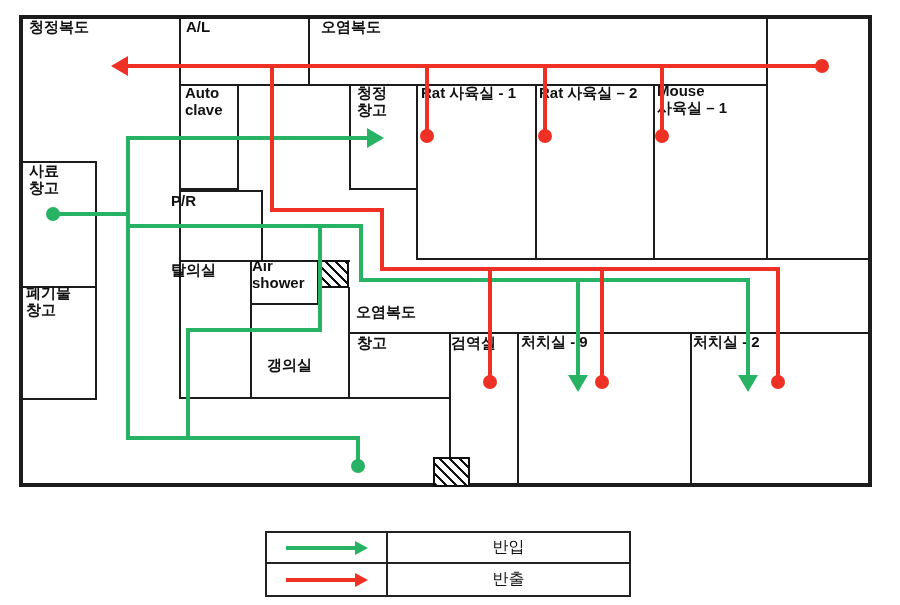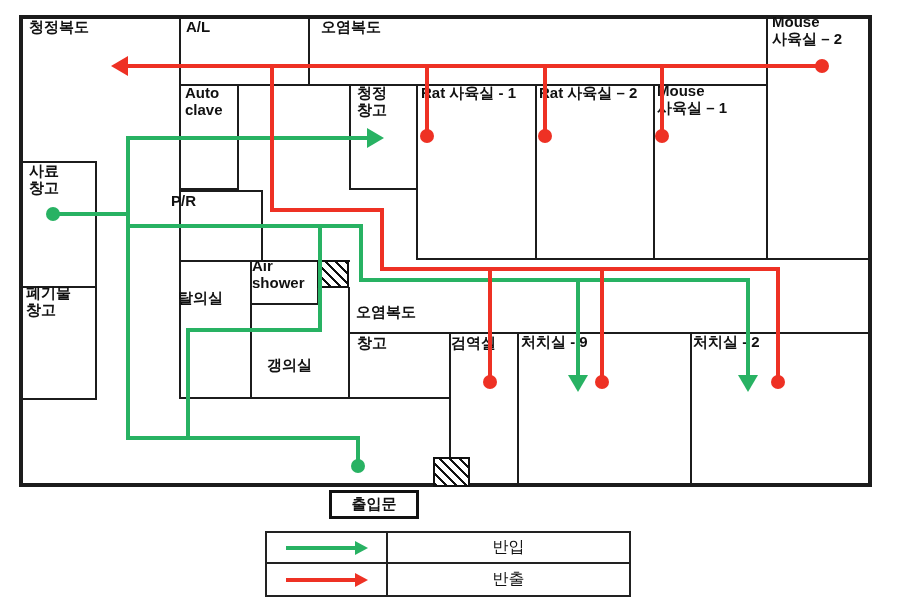--- a/index.html
+++ b/index.html
@@ -67,34 +67,32 @@
       <div class="wall" style="left: 179px; top: 260px; width: 171px; height: 2px;"></div>
       <div class="wall" style="left: 250px; top: 303px; width: 69px; height: 2px;"></div>
       <div class="wall" style="left: 179px; top: 397px; width: 272px; height: 2px;"></div>
       <div class="wall" style="left: 416px; top: 258px; width: 455px; height: 2px;"></div>
       <div class="wall" style="left: 348px; top: 332px; width: 523px; height: 2px;"></div>
       <div class="hatch" style="left: 317px; top: 260px; width: 32px; height: 28px;"></div>
       <div class="hatch" style="left: 433px; top: 457px; width: 37px; height: 30px;"></div>
       <div class="room-label" style="left: 29px; top: 18px;">청정복도</div>
       <div class="room-label" style="left: 186px; top: 18px;">A/L</div>
       <div class="room-label" style="left: 321px; top: 18px;">오염복도</div>
-      <div class="room-label" style="left: 772px; top: 13px;">Mouse
-사육실 – 2</div>
       <div class="room-label" style="left: 185px; top: 84px;">Auto
 clave</div>
       <div class="room-label" style="left: 357px; top: 84px;">청정
 창고</div>
       <div class="room-label" style="left: 421px; top: 84px;">Rat 사육실 - 1</div>
       <div class="room-label" style="left: 539px; top: 84px;">Rat 사육실 – 2</div>
       <div class="room-label" style="left: 657px; top: 82px;">Mouse
 사육실 – 1</div>
       <div class="room-label" style="left: 29px; top: 162px;">사료
 창고</div>
       <div class="room-label" style="left: 171px; top: 192px;">P/R</div>
-      <div class="room-label" style="left: 178px; top: 261px; margin-top: 28px;">탈의실</div>
+      <div class="room-label" style="left: 171px; top: 261px;">탈의실</div>
       <div class="room-label" style="left: 252px; top: 257px;">Air
 shower</div>
       <div class="room-label" style="left: 26px; top: 284px;">폐기물
 창고</div>
       <div class="room-label" style="left: 356px; top: 303px;">오염복도</div>
       <div class="room-label" style="left: 357px; top: 334px;">창고</div>
       <div class="room-label" style="left: 451px; top: 334px;">검역실</div>
       <div class="room-label" style="left: 521px; top: 333px;">처치실 - 9</div>
       <div class="room-label" style="left: 693px; top: 333px;">처치실 - 2</div>
       <div class="room-label" style="left: 267px; top: 356px;">갱의실</div>
@@ -130,23 +128,20 @@
       <div class="dot" style="left: 815px; top: 59px; background: rgb(238, 49, 36);"></div>
       <div class="dot" style="left: 420px; top: 129px; background: rgb(238, 49, 36);"></div>
       <div class="dot" style="left: 538px; top: 129px; background: rgb(238, 49, 36);"></div>
       <div class="dot" style="left: 655px; top: 129px; background: rgb(238, 49, 36);"></div>
       <div class="dot" style="left: 483px; top: 375px; background: rgb(238, 49, 36);"></div>
       <div class="dot" style="left: 595px; top: 375px; background: rgb(238, 49, 36);"></div>
       <div class="dot" style="left: 771px; top: 375px; background: rgb(238, 49, 36);"></div>
       <div class="arrow" style="left: 111px; top: 56px; border-right: 17px solid rgb(238, 49, 36); border-left: 0px;"></div>
     </div>
 
-  <div id="entrance-box">
-    <span>출입문</span>
-  </div>
 
   <div id="legend">
     <div class="legend-row first">
       <div class="legend-arrow-cell">
         <div class="legend-arrow">
           <div class="legend-line" style="background: rgb(40, 178, 99);"></div>
           <div class="legend-head" style="border-left-color: rgb(40, 178, 99);"></div>
         </div>
       </div>
       <div class="legend-label-cell">반입</div>

